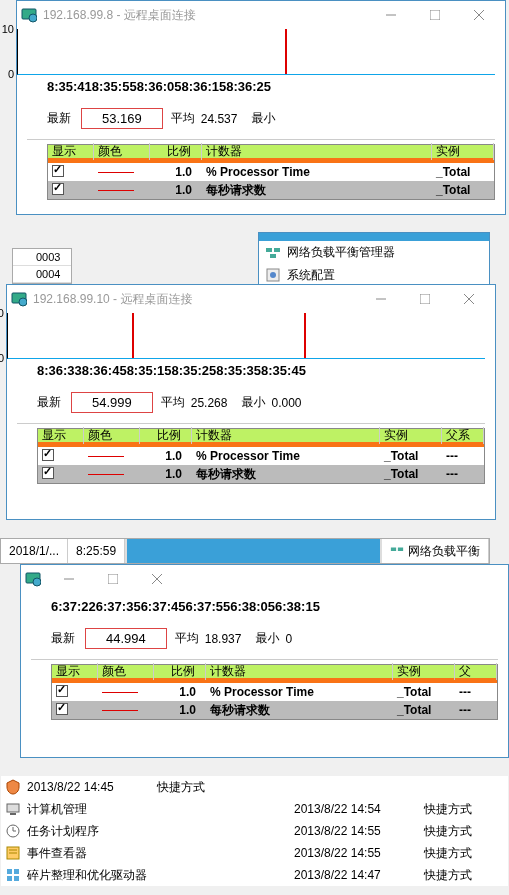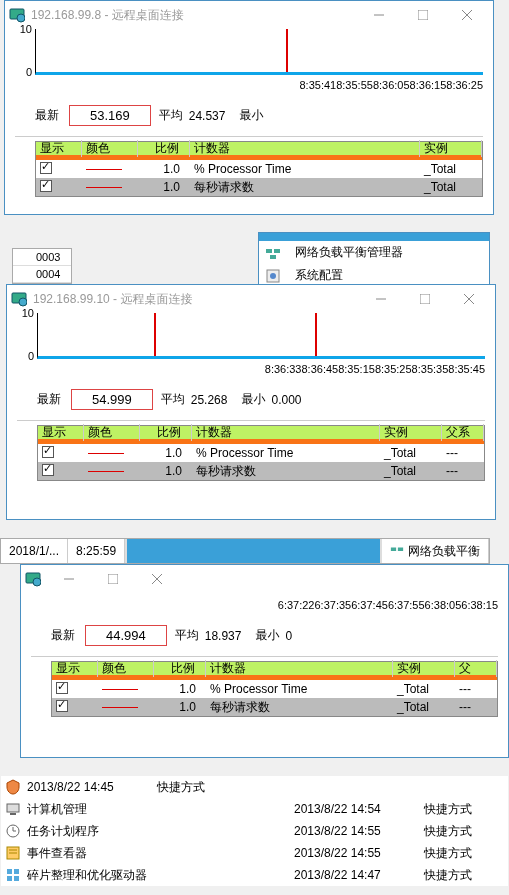--- a/index.html
+++ b/index.html
@@ -4,63 +4,63 @@
 <style>
   * { box-sizing: border-box; margin: 0; padding: 0; }
   body { font-family: "Microsoft YaHei", "Segoe UI", sans-serif; font-size: 12px; background: #f0f0f0; width: 509px; height: 895px; overflow: hidden; position: relative; }
   .window { background: #fff; border: 1px solid #4a90c2; position: absolute; }
   .titlebar { height: 28px; display: flex; align-items: center; padding: 0 4px; background: #fff; }
   .titlebar .icon-rd { width: 16px; height: 16px; margin-right: 6px; }
   .titlebar .title { flex: 1; color: #999; font-size: 12px; }
   .winbtn { width: 44px; height: 28px; display: flex; align-items: center; justify-content: center; color: #888; }
   .winbtn svg { width: 10px; height: 10px; }
   .content { padding: 0; }
-  .chart-area { position: relative; height: 60px; margin-left: 30px; margin-right: 10px; border-left: 1px solid #000; border-bottom: 3px solid #0ea5e9; }
+  .chart-area { position: relative; height: 60px; margin-right: 10px; border-left: 1px solid #000; border-bottom: 1px solid #0ea5e9; }
   .ytick { position: absolute; left: -24px; font-size: 11px; text-align: right; width: 20px; }
-  .xticks { display: flex; justify-content: flex-end; margin: 4px 10px 8px 30px; font-size: 11px; }
+  .xticks { display: flex; justify-content: flex-start; margin: 4px 10px 8px 30px; font-size: 13px; font-weight: bold; }
   .spike { position: absolute; width: 2px; background: #d00; bottom: 0; }
   .stats-row { display: flex; align-items: center; padding: 6px 10px 10px 30px; font-size: 12px; gap: 4px; }
   .stats-row .box { border: 1px solid #d44; padding: 2px 20px; font-size: 13px; margin: 0 4px; }
   .stats-row .val { margin-right: 10px; }
   .stats-row .lbl { margin-right: 2px; }
   .hr { height: 1px; background: #ccc; margin: 0 10px; }
   .grid { margin: 4px 10px 10px 30px; border: 1px solid #888; font-size: 12px; }
   .grid-row { display: flex; height: 18px; align-items: center; }
   .grid-head { background: #bef264; border-bottom: 5px solid #f97316; align-items: center; }
   .grid-head > div { border-right: 1px solid #ccc; padding: 0 4px; }
-  .grid-body > div { padding: 0 4px; }
+  .grid-body > div { padding: 0 4px; font-weight: bold; }
   .grid-body.sel { background: #bbb; }
   .col-show { width: 46px; }
   .col-color { width: 56px; }
   .col-scale { width: 52px; text-align: right; padding-right: 10px !important; }
   .col-counter { flex: 1; }
   .col-inst { width: 62px; }
   .col-parent { width: 42px; }
   .chk { width: 12px; height: 12px; border: 1px solid #555; display: inline-block; position: relative; background:#fff; }
   .chk::after { content: "✓"; position: absolute; top: -3px; left: 0; font-size: 11px; color:#000;}
   .color-line { width: 36px; height: 1px; background: #d00; display: inline-block; vertical-align: middle; }
   .mid-strip { position: absolute; background:#fff; border:1px solid #4a90c2; }
   .mid-strip-head { height:8px; background:#3aa0d8; }
-  .mid-item { display:flex; align-items:center; padding:3px 6px; gap:14px; font-size:12px; }
+  .mid-item { display:flex; padding:3px 6px; gap:6px; font-size:12px; }
   .mid-icon { width:16px; height:16px; }
   .left-nums { position:absolute; background:#fff; border:1px solid #aaa; font-size:11px; }
   .left-nums div { padding:2px 23px; border-bottom:1px solid #ddd; }
   .taskstrip { position:absolute; height:26px; display:flex; align-items:center; font-size:12px; }
   .taskstrip .seg { padding:0 8px; border-right:1px solid #ccc; height:100%; display:flex; align-items:center; background:#eef; }
   .bottom-list { position:absolute; left:1px; width:507px; background:#fff; }
   .bottom-row { display:flex; align-items:center; height:22px; padding:0 4px; font-size:12px; }
   .bottom-row .ic { width:16px; height:16px; margin-right:6px; }
   .bottom-row .name { flex:1; }
   .bottom-row .date { width:130px; }
   .bottom-row .type { width:80px; }
 </style>
 </head>
 <body>
 
-<div class="window" style="left:4px; top:0; width:490px; height:215px;">
+<div class="window" style="left:16px; top:0; width:490px; height:215px;">
   <div class="titlebar">
     <svg class="icon-rd" viewBox="0 0 16 16">
         <rect x="1" y="2" width="14" height="10" rx="1" fill="#3a8" stroke="#156" stroke-width="1"></rect>
         <circle cx="12" cy="11" r="4" fill="#4ac" stroke="#156"></circle>
       </svg>
     <span class="title">192.168.99.8 - 远程桌面连接</span>
     <div class="winbtn">
         <svg viewBox="0 0 10 10">
           <line x1="0" y1="5" x2="10" y2="5" stroke="#888" stroke-width="1"></line>
         </svg>

